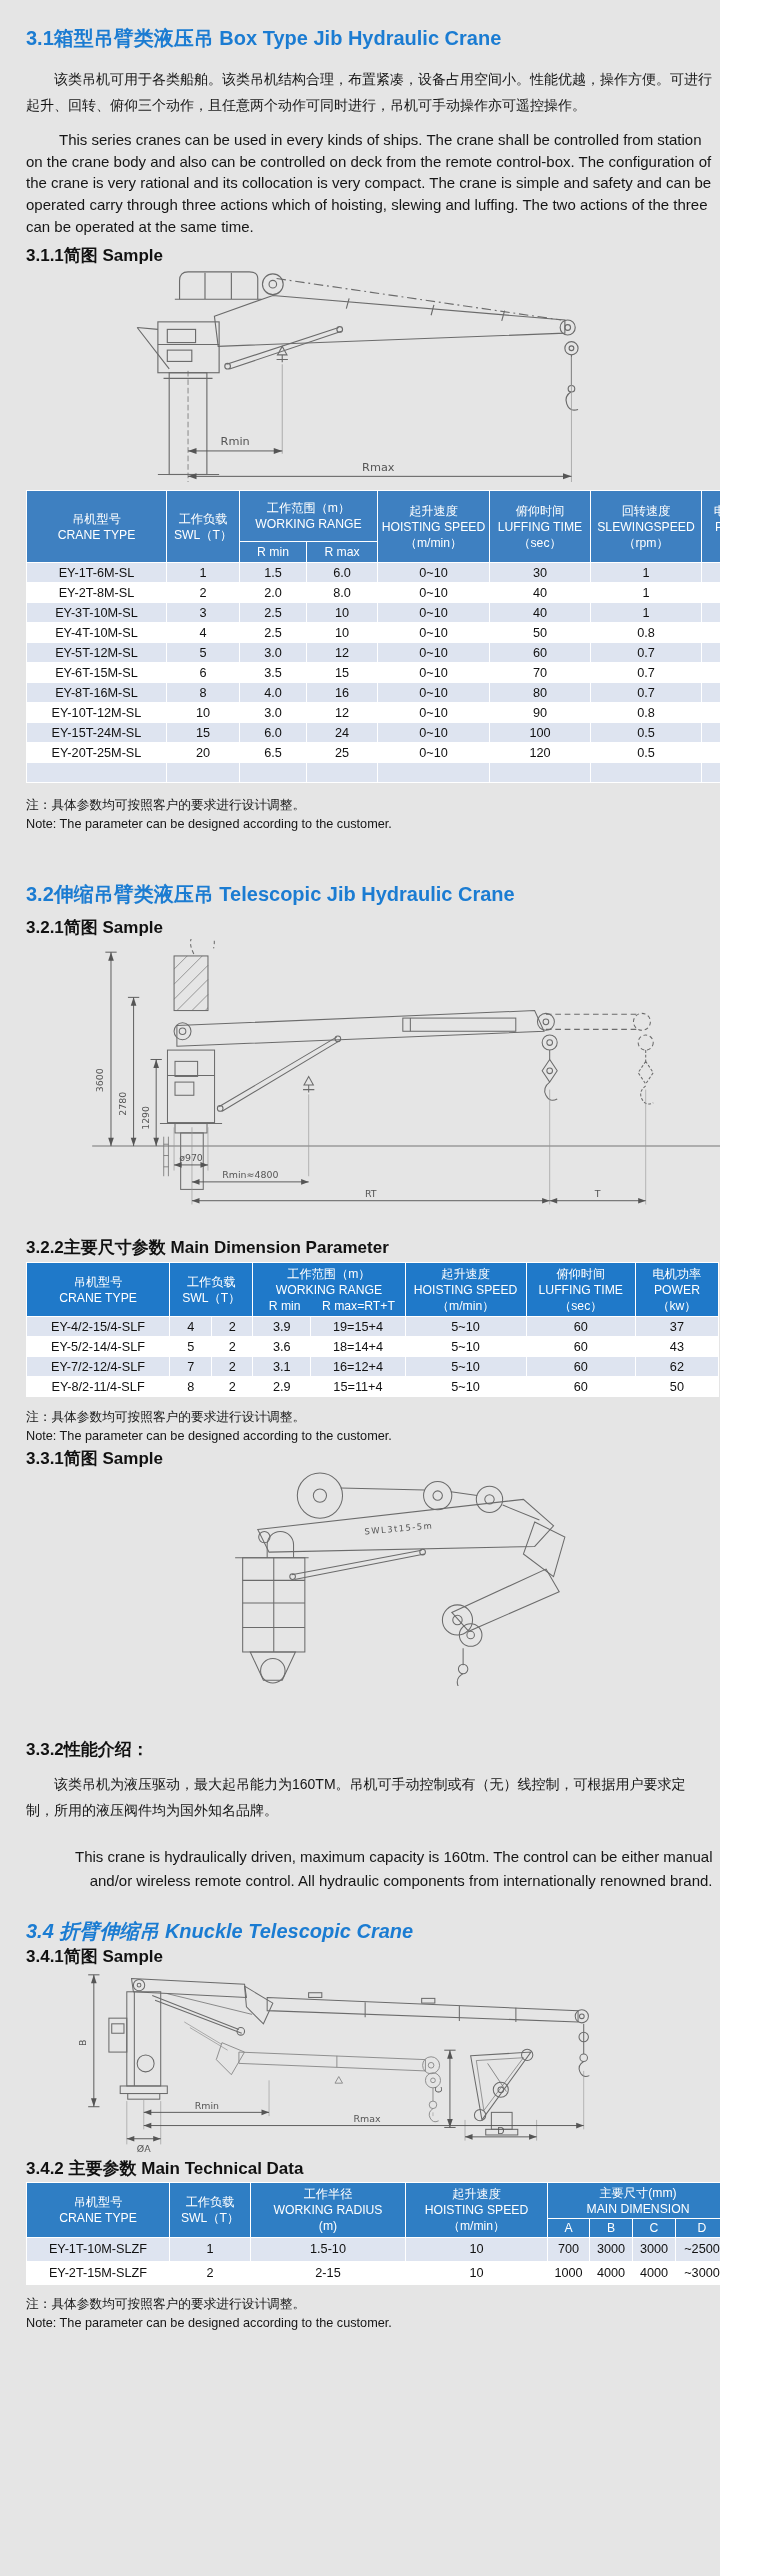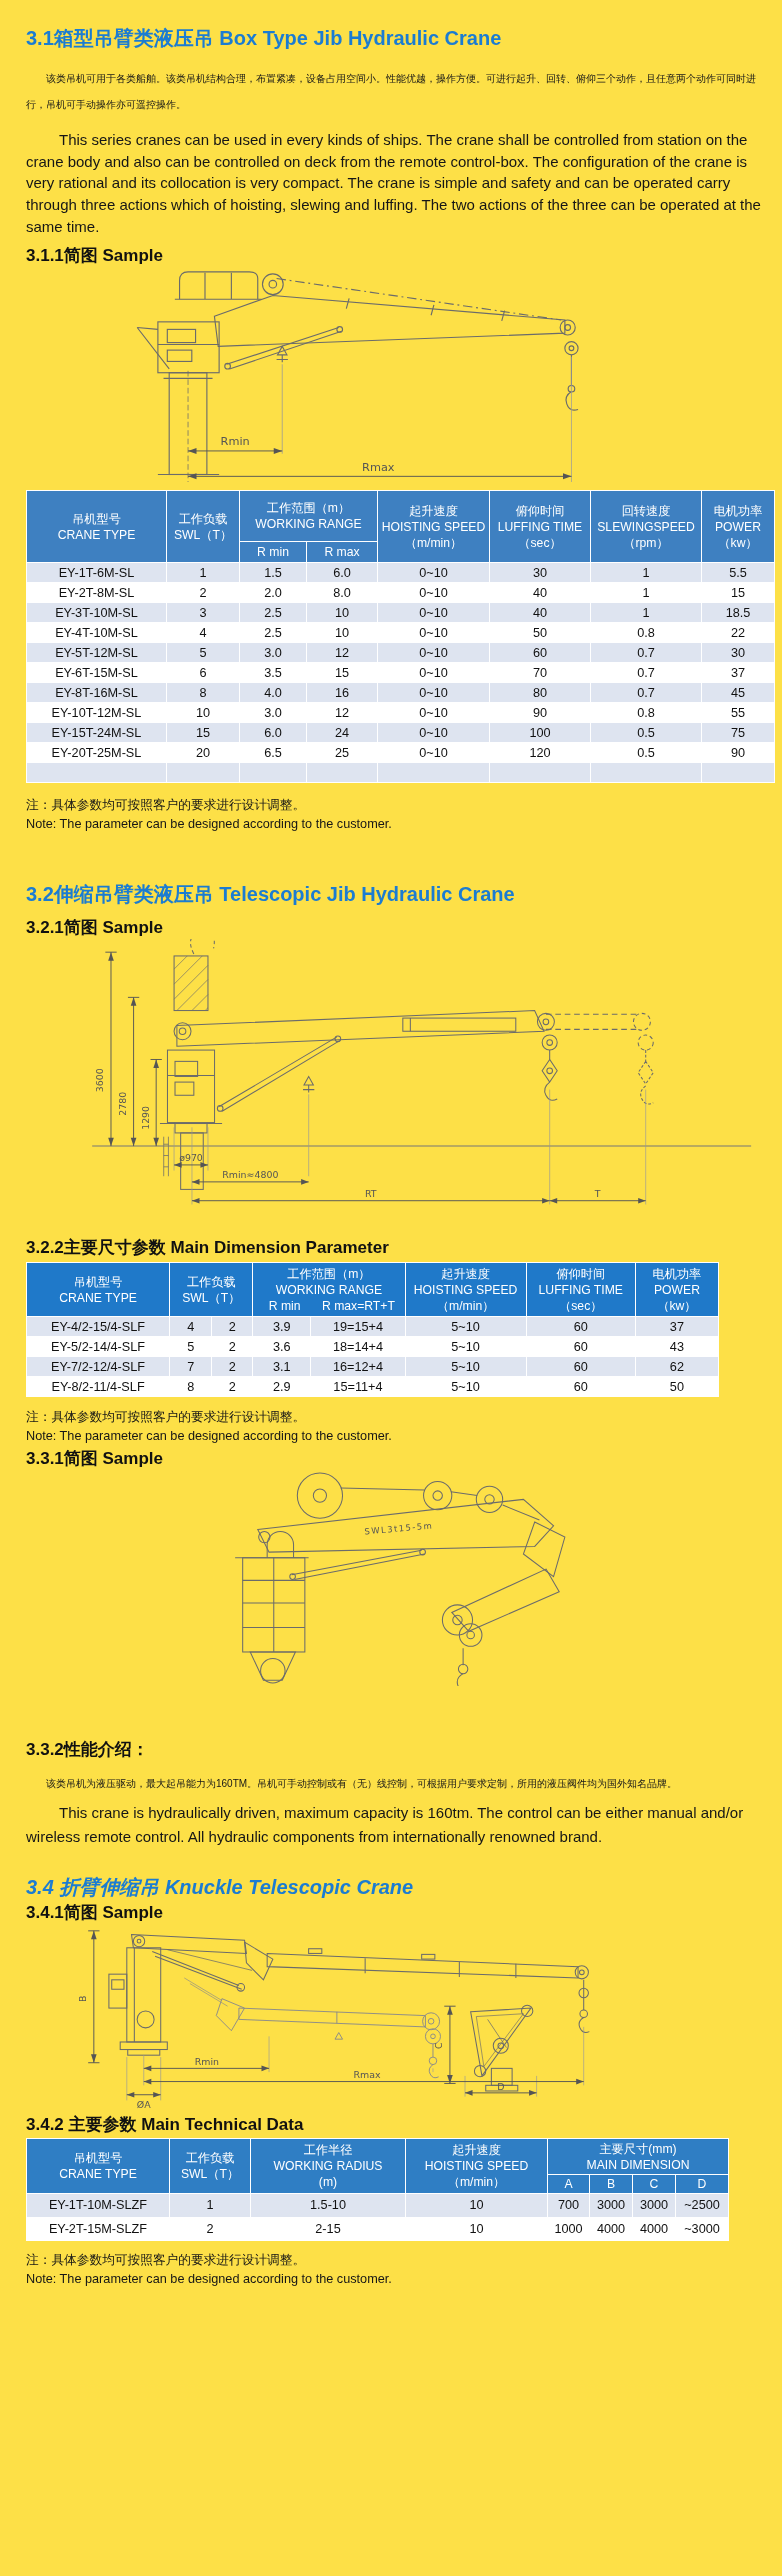--- a/index.html
+++ b/index.html
@@ -1,19 +1,19 @@
 <!DOCTYPE html>
 <html style="--heading-blue: #1b7cd2; --t1-blue: #3e80c1; --t2-blue: #1f79c9; --t3-blue: #2f7ec4; --row-alt: #dee4f0;font-size:15px"><head>
 <meta charset="utf-8">
 <style>
   html,body{margin:0;padding:0;background:#fff;}
   body{width:782px;font-family:"Liberation Sans","DejaVu Sans",sans-serif;color:#1a1a1a;}
-  .page{width:782px;height:2576px;overflow:hidden;box-sizing:border-box;padding:24.5px 7.5px 0 26px;position:relative;background:#fde047;}
+  .page{width:720px;height:2576px;overflow:hidden;box-sizing:border-box;padding:24.5px 7.5px 0 26px;position:relative;background:#e5e5e5;}
   h2.sec{font-size:20px;line-height:26px;margin:0;color:var(--heading-blue,#1b7cd2);font-weight:700;}
-  p.cn{font-size:10px;line-height:26px;margin:15px 0 0;text-indent:2em;color:#161616;}
+  p.cn{font-size:14px;line-height:26px;margin:15px 0 0;text-indent:2em;color:#161616;}
   p.en{font-size:15px;line-height:21.7px;margin:11.3px 0 0;text-indent:2.2em;color:#161616;}
   h3.sub{font-size:17px;line-height:22.6px;margin:0;font-weight:700;color:#111;}
   .diagram{display:block;}
   .diagram text{fill:#555;font-family:"DejaVu Sans",sans-serif;}
   .tbl{border-collapse:collapse;table-layout:fixed;margin-top:3.8px;}
   .tbl th,.tbl td{border:1.9px solid #fff;text-align:center;vertical-align:middle;padding:0 1.9px;overflow:hidden;}
   .tbl thead th{color:#fff;font-weight:400;font-size:12.2px;line-height:16px;}
   .t1 thead th{background:var(--t1-blue,#3e80c1);}
   .t2 thead th{background:var(--t2-blue,#1f79c9);}
   .t3 thead th{background:var(--t3-blue,#2f7ec4);}
@@ -479,21 +479,21 @@
 
         <path d="M464,188 V206"></path>
         <circle cx="464" cy="210" r="5"></circle>
         <path d="M464,215 q-9,5 -5,14 q4,9 13,5"></path>
       </g>
       <text x="396" y="64" font-size="9" letter-spacing="1.5" text-anchor="middle" transform="rotate(-5,396,64)" fill="#444">SWL3t15-5m</text>
     </svg>
 
     <h3 class="sub" style="margin-top:53px;">3.3.2性能介绍：</h3>
     <p class="cn" style="margin-top:9.4px;">该类吊机为液压驱动，最大起吊能力为160TM。吊机可手动控制或有（无）线控制，可根据用户要求定制，所用的液压阀件均为国外知名品牌。</p>
-    <p class="en" style="margin-top:4px;line-height:24.5px;">This crane is hydraulically driven, maximum capacity is 160tm. The control can be either manual and/or wireless remote control. All hydraulic components from internationally renowned brand.</p>
+    <p class="en" style="margin-top:22px;line-height:24.5px;text-align:right;">This crane is hydraulically driven, maximum capacity is 160tm. The control can be either manual and/or wireless remote control. All hydraulic components from internationally renowned brand.</p>
   </section>
 
   <section>
     <h2 class="sec" style="margin-top:24.5px;font-style:italic;">3.4 折臂伸缩吊 Knuckle Telescopic Crane</h2>
     <h3 class="sub" style="margin-top:1.9px;">3.4.1简图 Sample</h3>
 
     <svg class="diagram" width="748" height="185" viewBox="0 0 794 196">
       <g stroke="#6b6b6b" fill="none" stroke-width="1.1">
 
         <path d="M112,10 L232,16 L234,30 L114,24 Z"></path>

